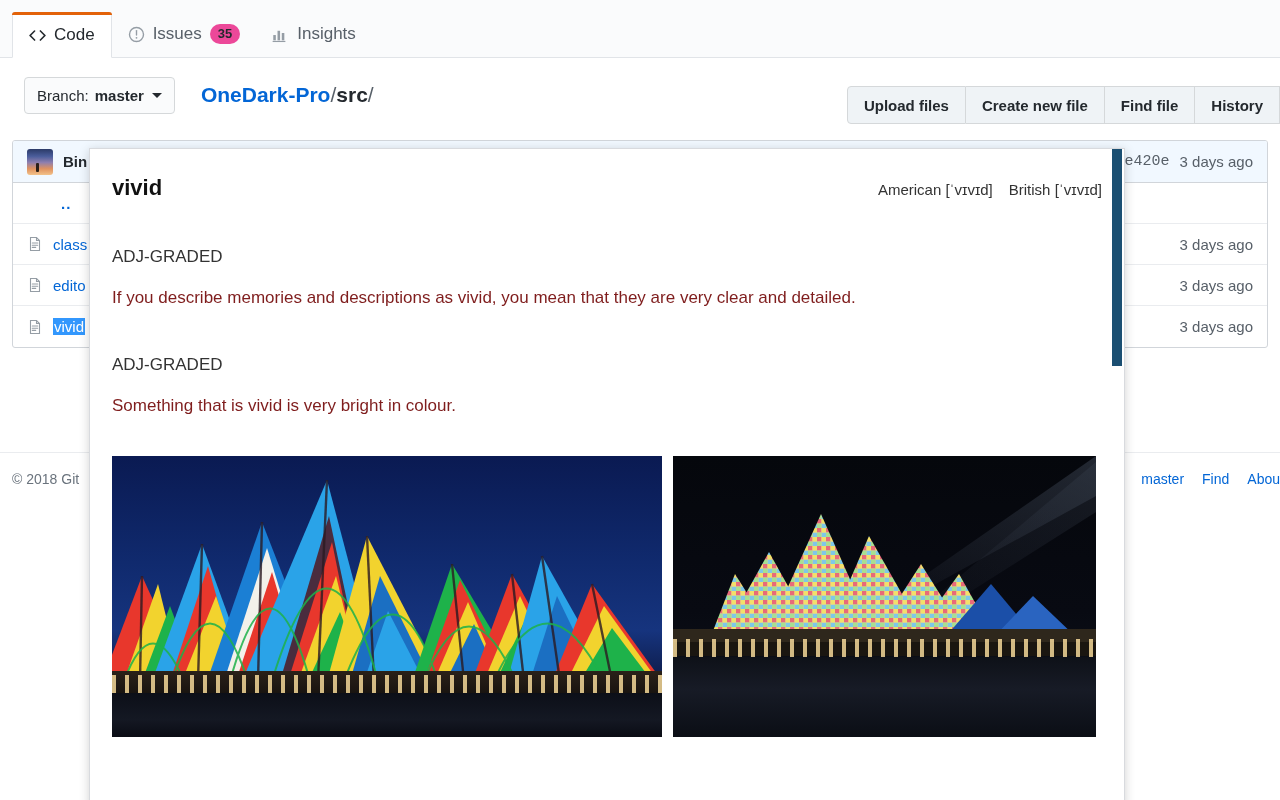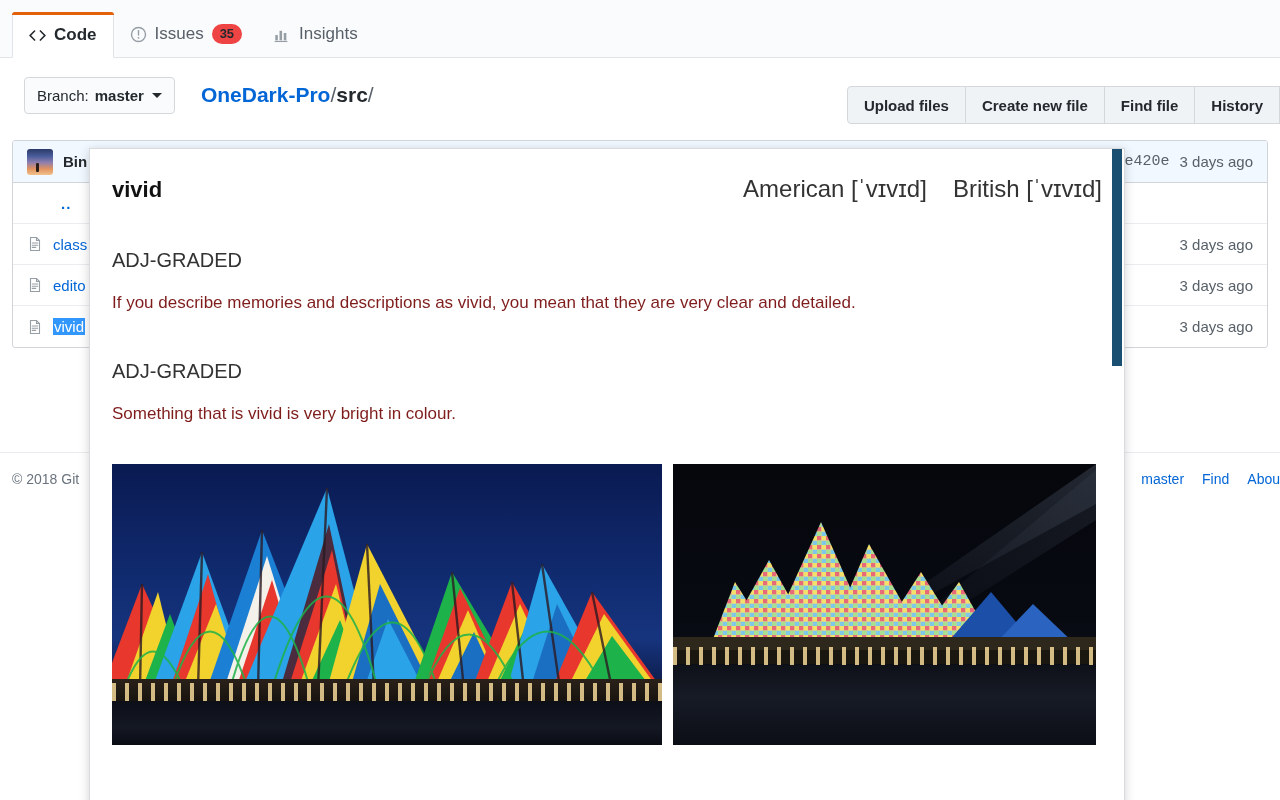--- a/index.html
+++ b/index.html
@@ -26,31 +26,31 @@
     height: 46px; padding: 0 16px;
     font-size: 17px; color: #586069;
     position: relative; cursor: pointer;
     white-space: nowrap;
   }
   .tab.active {
     background: #fff;
     border: 1px solid #e1e4e8;
     border-bottom: 1px solid #fff;
     border-radius: 3px 3px 0 0;
-    color: #24292e; font-weight: bold;
+    color: #24292e; font-weight: normal;
     margin-bottom: -1px;
   }
   .tab.active::before {
     content: ""; position: absolute; top: -1px; left: -1px; right: -1px;
     height: 3px; background: #e36209; border-radius: 3px 3px 0 0;
   }
   .tab .ico { display: inline-flex; align-items: center; color: #959da5; }
   .tab.active .ico { color: #24292e; }
   .counter {
-    background: #ef4444; color: #24292e;
+    background: #ec4899; color: #24292e;
     border-radius: 20px; font-size: 13px; font-weight: bold;
     padding: 2px 8px; line-height: 1.2;
   }
 
   
   .subbar {
     position: absolute; top: 58px; left: 0; width: 1280px; height: 74px;
     display: flex; align-items: center; padding: 0 14px; margin-left: 10px;
   }
   .branch-btn {
@@ -141,22 +141,22 @@
     position: absolute; left: 89px; top: 148px;
     width: 1036px; height: 660px;
     background: #fff;
     border: 1px solid #d8dade;
     box-shadow: 0 2px 10px rgba(0,0,0,.18);
     overflow: hidden;
   }
   .popup-inner { padding: 26px 22px 0 22px; }
   .pop-head { display: flex; align-items: baseline; }
   .pop-word { font-size: 22px; font-weight: bold; color: #111; }
-  .pron { margin-left: auto; display: flex; gap: 26px; font-size: 24px; color: #333; white-space: nowrap; }
-  .pos { font-size: 20px; color: #333; margin-top: 46px; }
+  .pron { margin-left: auto; display: flex; gap: 16px; font-size: 15px; color: #333; white-space: nowrap; }
+  .pos { font-size: 17px; color: #333; margin-top: 46px; }
   .defn { font-size: 17px; color: #7f1d1d; margin-top: 20px; line-height: 1.3; }
   .imgrow { display: flex; gap: 11px; margin-top: 39px; }
   .thumb { border: 0; display: block; }
 
   .scrollbar {
     position: absolute; right: 2px; top: 0px; width: 10px; height: 217px;
     background: #1b4f72; border-radius: 0;
   }
 
   

